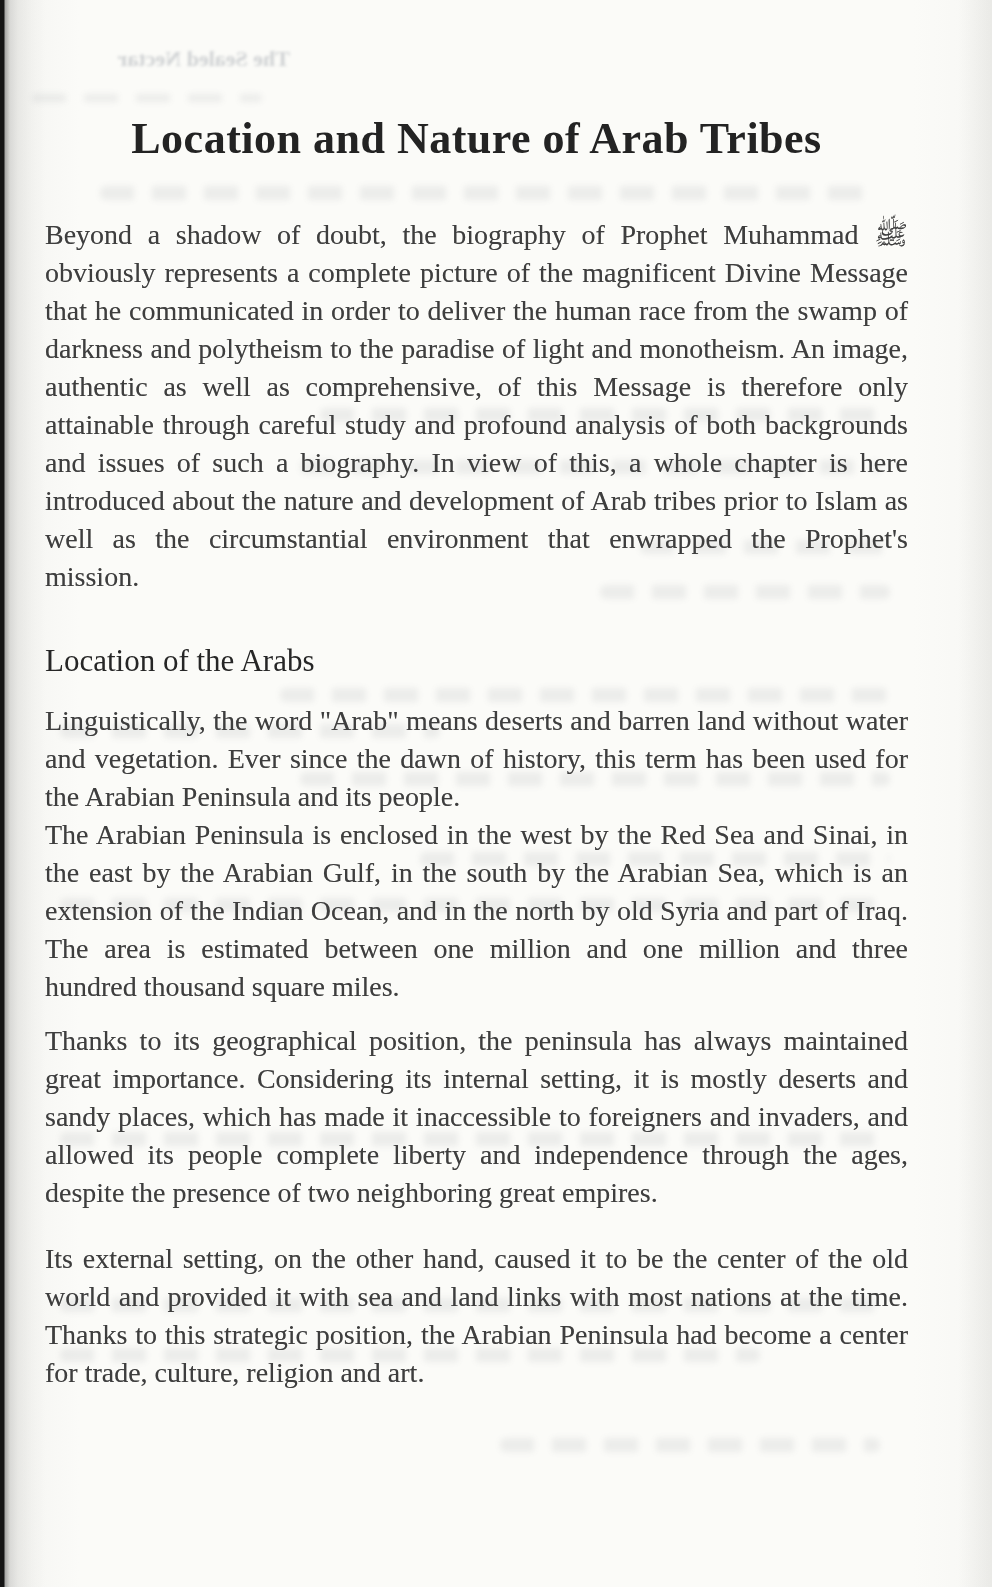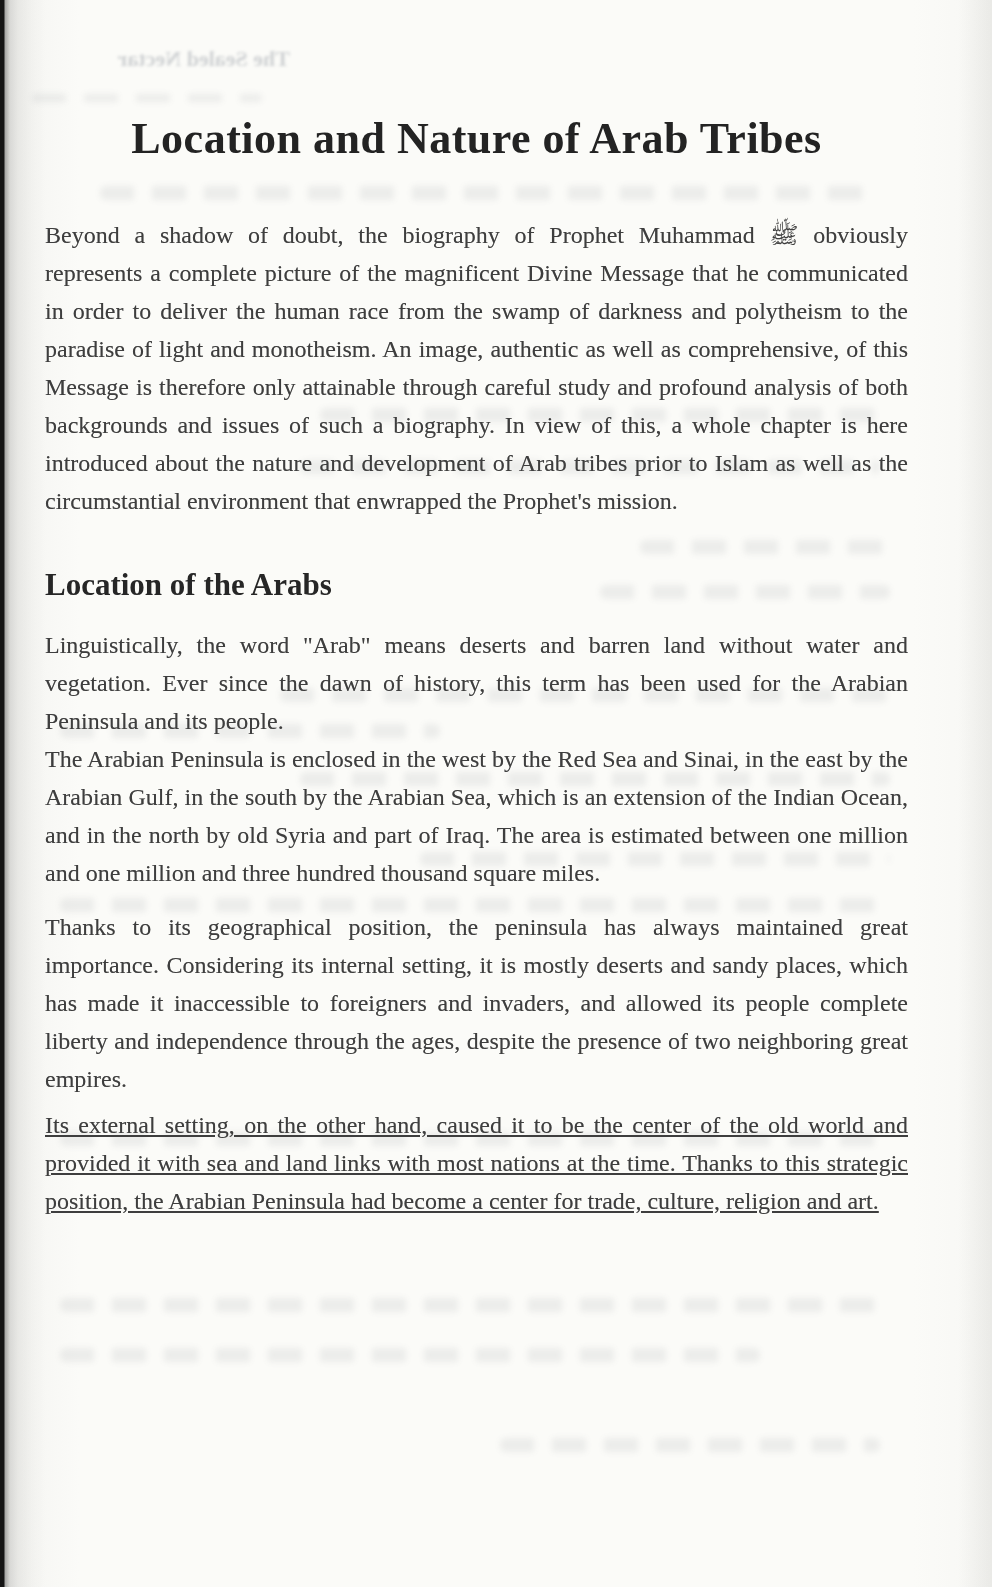--- a/index.html
+++ b/index.html
@@ -64,38 +64,38 @@
     text-align: center;
     font-size: 44px;
     line-height: 54px;
     font-weight: bold;
     color: #232323;
     letter-spacing: 0.5px;
     font-family: Liberation Serif, serif;
   }
   p.body-par {
     margin: 0;
-    font-size: 24px;
+    font-size: 28px;
     line-height: 38px;
     text-align: justify;
     color: #3e3e3e;
     text-shadow: 0 0 0.6px rgba(70,70,70,0.45);
   }
   p.par-intro   { margin-top: 50px; }
   h2.section-heading {
     margin: 44px 0 0 0;
     font-size: 31px;
     line-height: 42px;
-    font-weight: bold;
+    font-weight: normal;
     color: #262626;
   }
   p.par-1 { margin-top: 20px; }
   p.par-2 { }
   p.par-3 { margin-top: 16px; }
-  p.par-4 { margin-top: 8px; text-decoration: underline; }
+  p.par-4 { margin-top: 28px; }
 </style>
 </head>
 <body>
 
 <div class="page">
 
   <div class="ghost-text">The Sealed Nectar</div>
   <div class="ghost" style="left:32px;  top:94px;   width:230px; height:8px;"></div>
   <div class="ghost" style="left:100px; top:186px;  width:780px;"></div>
   <div class="ghost" style="left:320px; top:408px;  width:560px;"></div>

